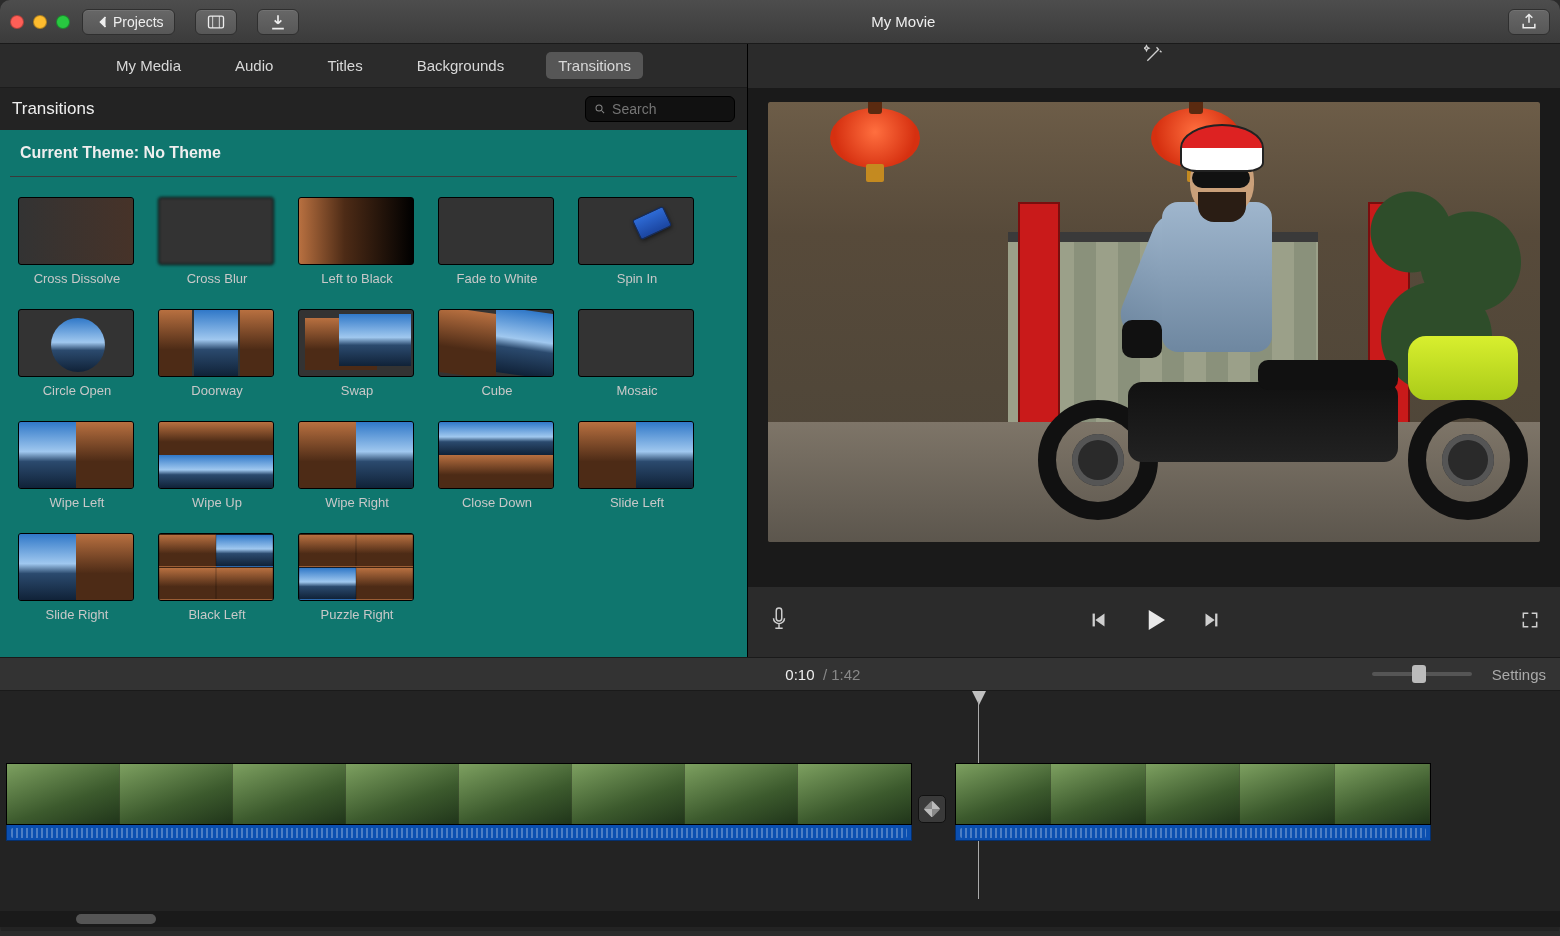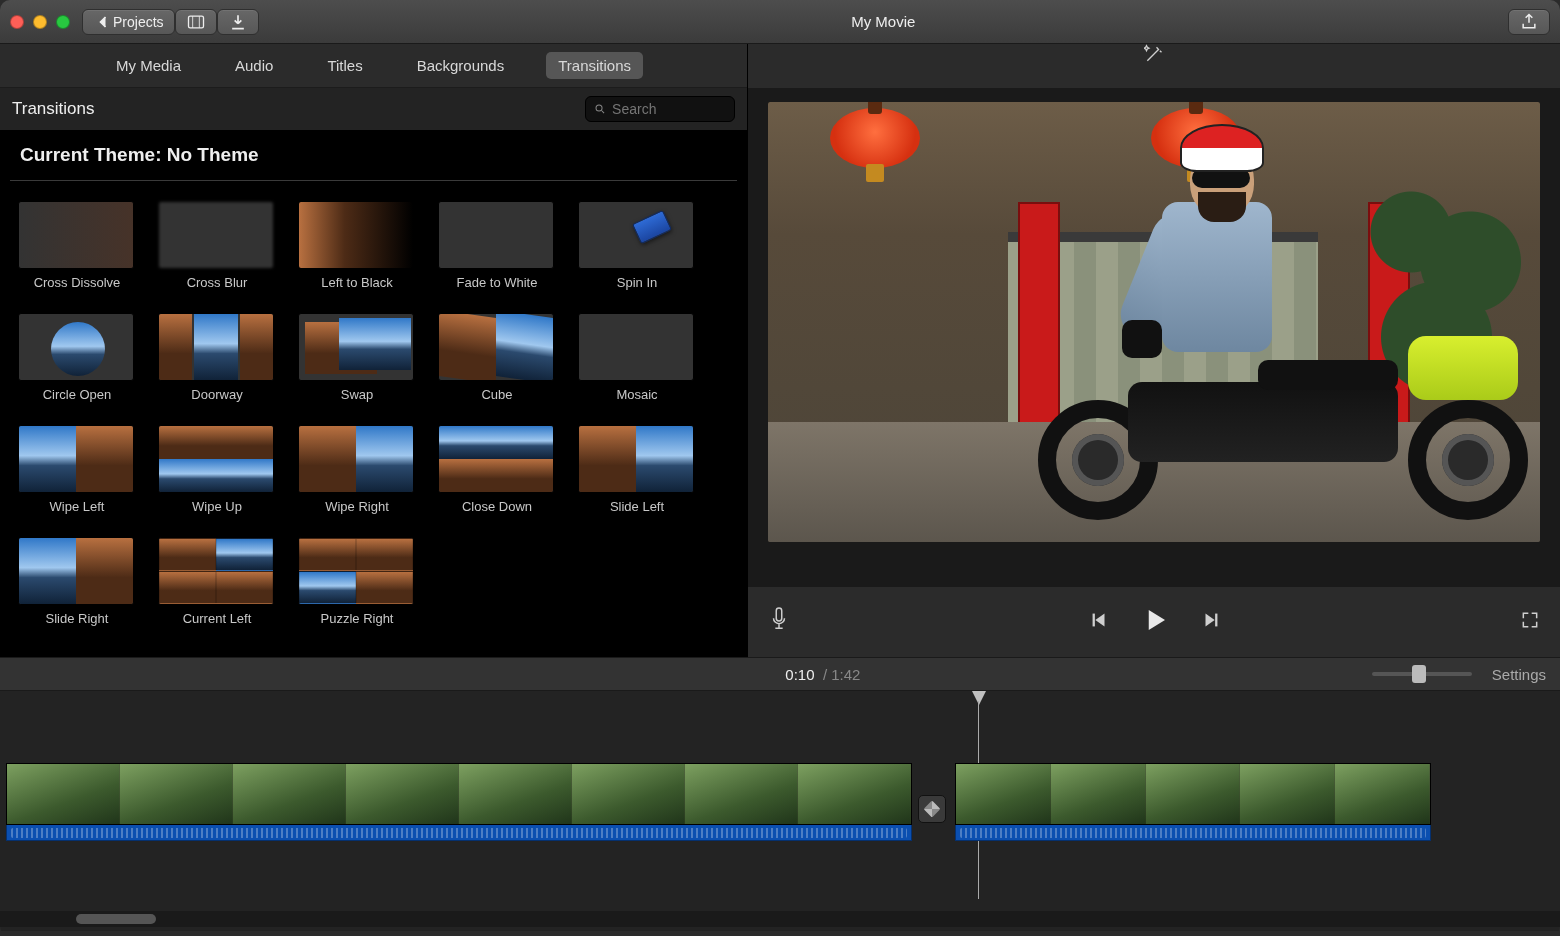--- a/index.html
+++ b/index.html
@@ -2,33 +2,33 @@
 <html><head>
 <meta charset="utf-8">
 <style>
   * { margin: 0; padding: 0; box-sizing: border-box; font-family: -apple-system, "Helvetica Neue", Arial, sans-serif; }
   body { width: 1560px; height: 936px; background: #2b2b2b; overflow: hidden; color: #ddd; border-radius: 10px; }
   .titlebar { height: 44px; background: linear-gradient(#4d4d4d,#3b3b3b); display: flex; align-items: center; padding: 0 10px; border-bottom: 1px solid #1a1a1a; }
   .traffic { display: flex; gap: 9px; margin-right: 12px; }
   .dot { width: 14px; height: 14px; border-radius: 50%; border: 1px solid rgba(0,0,0,.3); }
   .dot.red { background: #ff5f57; } .dot.amber { background: #febc2e; } .dot.green { background: #28c840; }
   .btn { background: linear-gradient(#676767,#575757); border: 1px solid #2f2f2f; border-radius: 6px; height: 26px; display: inline-flex; align-items: center; justify-content: center; color: #eee; font-size: 14px; padding: 0 10px; cursor: default; box-shadow: inset 0 1px 0 rgba(255,255,255,.08); }
-  .btn-group { display: flex; gap: 0; }
+  .btn-group { display: flex; gap: 20px; }
   .btn.iconbtn { width: 42px; padding: 0; }
   .title { flex: 1; text-align: center; font-size: 15px; font-weight: 500; color: #eee; }
   .sharebtn { margin-left: auto; }
   .tabs { height: 44px; display: flex; align-items: center; justify-content: center; gap: 30px; background: #2b2b2b; border-bottom: 1px solid #1c1c1c; position: relative; }
   .tabs .tab { color: #d8d8d8; font-size: 15px; padding: 5px 12px; border-radius: 5px; }
   .tabs .tab.active { background: #565656; }
-  .leftpanel { width: 748px; float: left; background: #000000; height: 613px; border-right: 1px solid #000; }
+  .leftpanel { width: 748px; float: left; background: #0f766e; height: 613px; border-right: 1px solid #000; }
   .browserheader { display: flex; align-items: center; justify-content: space-between; padding: 8px 12px; background: #232323; }
   .browserheader h1 { font-size: 17px; color: #eee; font-weight: 500; }
   .search { background: #111; border: 1px solid #000; border-radius: 6px; width: 150px; height: 26px; display: flex; align-items: center; padding: 0 8px; color: #888; font-size: 14px; gap: 6px; }
   .search input { background: transparent; border: none; outline: none; color: #ccc; width: 100%; font-size: 14px; }
-  .subhead { padding: 14px 20px 10px; font-size: 19px; font-weight: 600; color: #eee; }
+  .subhead { padding: 14px 20px 10px; font-size: 16px; font-weight: 600; color: #eee; }
   .subhead span { font-weight: 600; }
   .hr { border: 0; border-bottom: 1px solid #3a3a3a; margin: 4px 10px 10px; }
   .grid { padding: 10px 18px; display: grid; grid-template-columns: repeat(5, 118px); grid-auto-rows: 98px; column-gap: 22px; row-gap: 14px; }
   .thumb { width: 118px; }
   .thumb .img { width: 116px; height: 68px; border-radius: 3px; background: #333; border: 1px solid #000; overflow: hidden; position: relative; }
   .thumb .label { text-align: center; font-size: 13px; color: #c8c8c8; margin-top: 6px; white-space: nowrap; }
   
   .blurpink { background: linear-gradient(130deg,#7d5a83 0%,#b99ea8 50%,#9f7683 100%); filter: blur(0); }
   .trees { background: linear-gradient(#b87040 0%, #4d2b16 60%); }
   .treeswhite { background: linear-gradient(#fff 0%,#e8c9b0 60%,#b07040 100%); }
@@ -273,21 +273,21 @@
         </div>
       <div class="label">Slide Right</div>
     </div>
     <div class="thumb">
       <div class="img quad">
           <div class="trees"></div>
           <div class="mtn"></div>
           <div class="trees"></div>
           <div class="trees"></div>
         </div>
-      <div class="label">Current Left</div>
+      <div class="label">Black Left</div>
     </div>
     <div class="thumb">
       <div class="img quad">
           <div class="trees"></div>
           <div class="trees"></div>
           <div class="mtn"></div>
           <div class="trees"></div>
         </div>
       <div class="label">Puzzle Right</div>
     </div>

